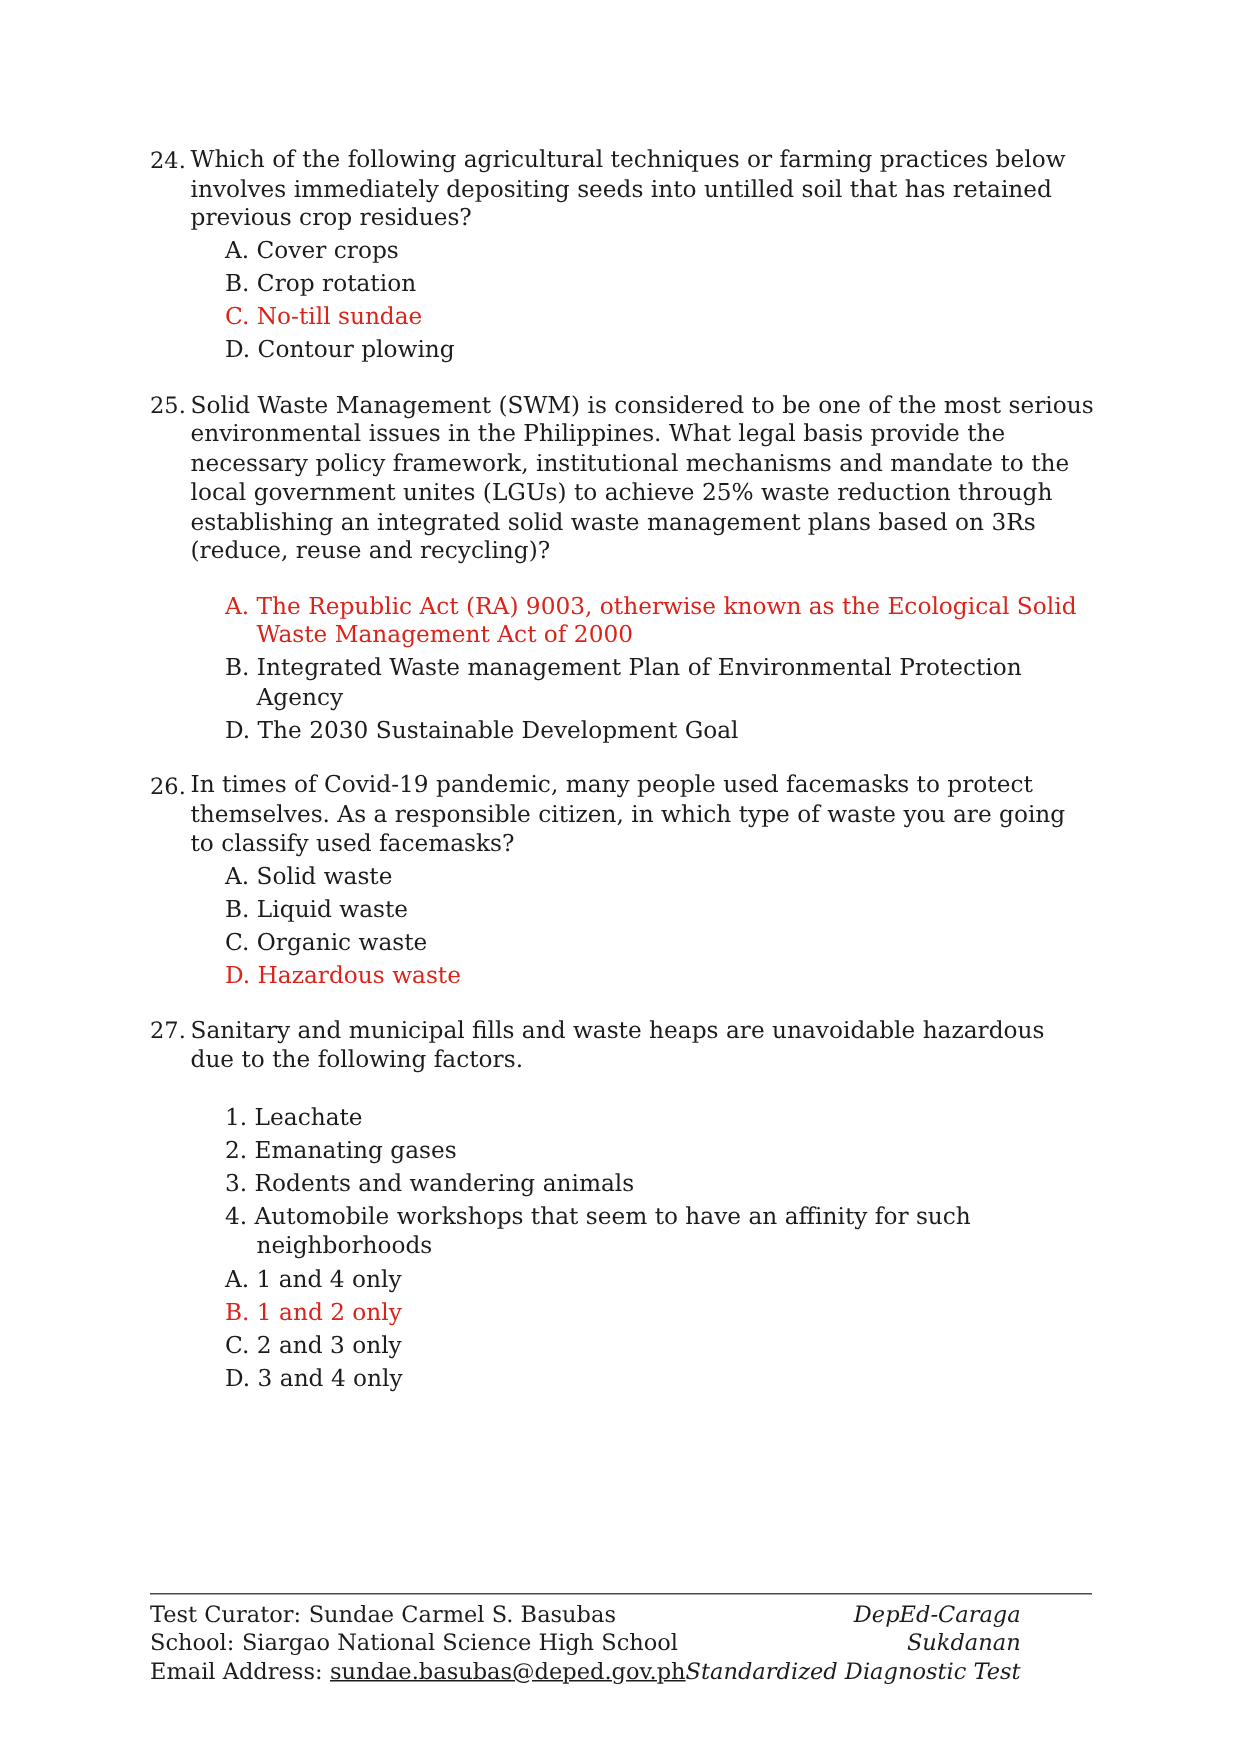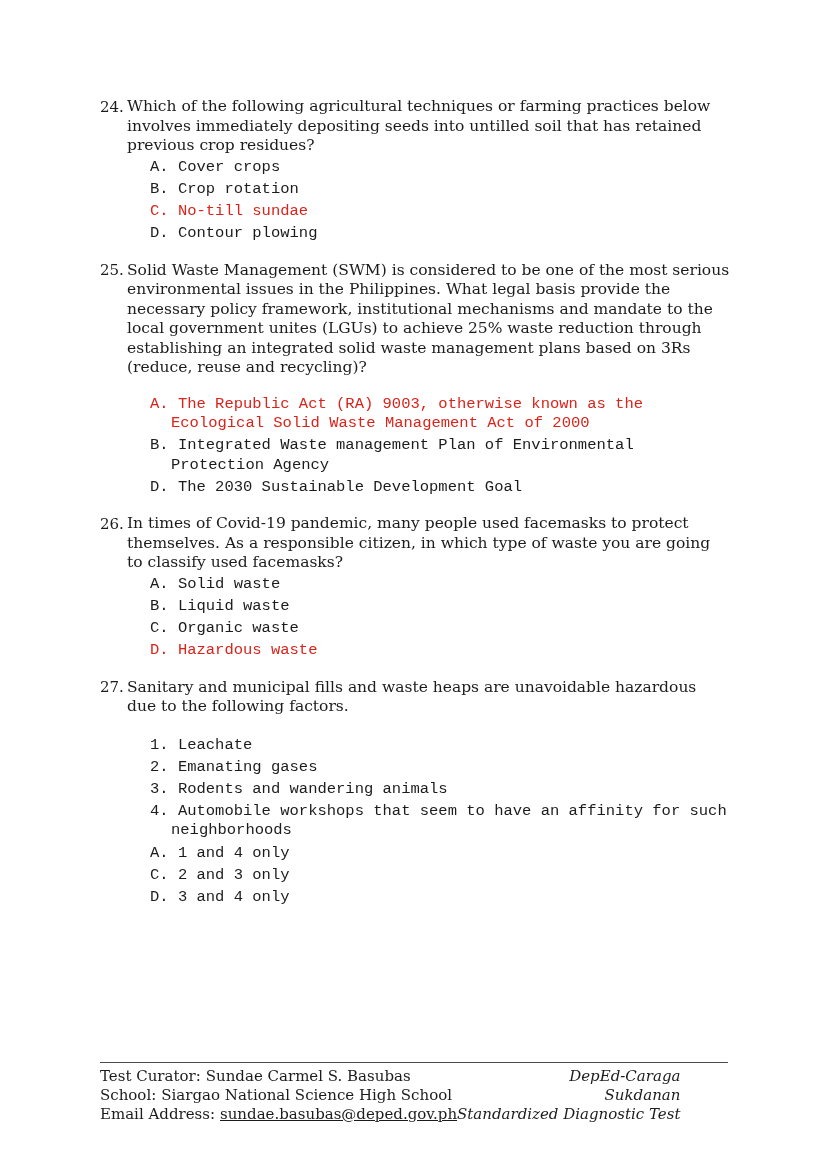--- a/index.html
+++ b/index.html
@@ -36,21 +36,20 @@
   }
   .options { margin-left: 50px; margin-top: 1px; }
   .option, .item, .prompt {
     font-size: 15.5px;
     line-height: 19.5px;
   }
   .option, .item {
     margin-top: 2.5px;
     padding-left: 21px;
     text-indent: -21px;
-    font-family: Liberation Mono, monospace;
   }
   .options.gap-top { margin-top: 17px; }
   .items { margin-left: 50px; margin-top: 19px; margin-bottom: 3px; }
   .prompt { margin-left: 50px; margin-top: 13px; }
   .red { color: #da241b; }
   .footer {
     position: absolute;
     top: 1062px; left: 100px;
     width: 628px;
     border-top: 1px solid #4a4a4a;
@@ -117,20 +116,21 @@
         <p class="q-text">Sanitary and municipal fills and waste heaps are unavoidable hazardous due to the following factors.</p>
       </div>
       <div class="items">
         <p class="item">1. Leachate</p>
         <p class="item">2. Emanating gases</p>
         <p class="item">3. Rodents and wandering animals</p>
         <p class="item">4. Automobile workshops that seem to have an affinity for such neighborhoods</p>
       </div>
       <div class="options">
         <p class="option">A. 1 and 4 only</p>
+        <p class="option red">B. 1 and 2 only</p>
         <p class="option">C. 2 and 3 only</p>
         <p class="option">D. 3 and 4 only</p>
       </div>
     </section>
 
   </div>
 
   <div class="footer">
     <div class="footer-left">
       <p class="f-row">

